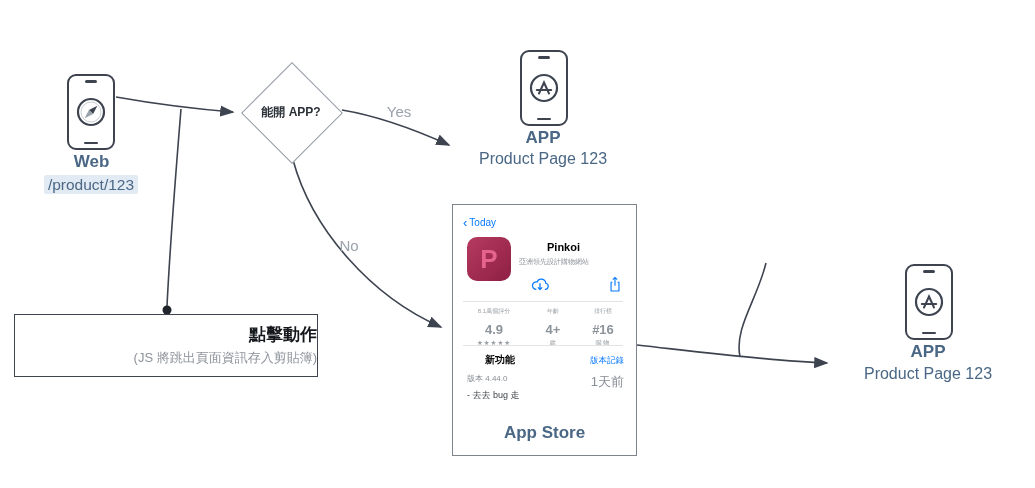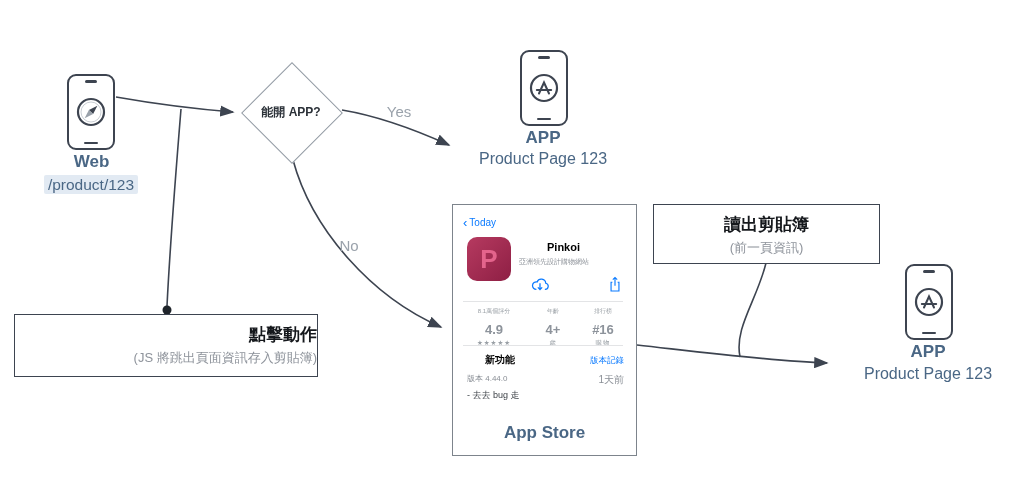--- a/index.html
+++ b/index.html
@@ -39,21 +39,21 @@
   .appname{left:66px;top:36px;font-size:11px;font-weight:700;color:#000;margin-left:28px;}
   .tagline{left:66px;top:52px;font-size:7px;color:#8a8f96;}
   .divider{left:10px;right:10px;height:1px;background:#e3e4e6;}
   .statlabel{font-size:6px;color:#9aa0a6;text-align:center;}
   .statval{font-size:13px;font-weight:700;color:#8d939b;text-align:center;margin-top:6px;}
   .statsub{font-size:6.5px;color:#9aa0a6;text-align:center;margin-top:2px;letter-spacing:1px;}
   .col{position:absolute;top:102px;}
   .whatsnew{left:14px;top:148px;font-size:10px;font-weight:700;color:#000;margin-left:18px;}
   .verhist{right:12px;top:150px;font-size:8.5px;color:#0a7aff;}
   .verno{left:14px;top:168px;font-size:8px;color:#8a8f96;}
-  .ago{right:12px;top:168px;font-size:10px;color:#8a8f96;}
+  .ago{right:12px;top:168px;font-size:13px;color:#8a8f96;}
   .chlog{left:14px;top:184px;font-size:9px;color:#3a3f45;}
   .shotcaption{left:0;right:0;top:218px;text-align:center;font-size:17px;font-weight:700;color:#4a6785;}
   svg text{font-family:"Liberation Sans","DejaVu Sans",sans-serif;}
 </style>
 </head>
 <body>
 
 <div id="canvas">
 
   <svg id="wires" width="1035" height="488" viewBox="0 0 1035 488">
@@ -149,24 +149,20 @@
     <div class="in ago">1天前</div>
     <div class="in chlog">- 去去 bug 走</div>
     <div class="in shotcaption">App Store</div>
   </div>
 
   <div class="fbox" style="left:14px;top:314px;width:302px;height:61px;text-align:right;">
     <div class="t">點擊動作</div>
     <div class="s">(JS 將跳出頁面資訊存入剪貼簿)</div>
   </div>
 
-  <div class="fbox" style="left:653px;top:204px;width:225px;height:58px;">
-    <div class="t">讀出剪貼簿</div>
-    <div class="s">(前一頁資訊)</div>
-  </div>
 
   <div class="phone" style="left:905px;top:264px;">
     <span class="speaker"></span>
     <svg width="34" height="34" viewBox="0 0 34 34">
       <circle cx="17" cy="17" r="13" fill="#fff" stroke="#3d4450" stroke-width="2.2"></circle>
       <g stroke="#3d4450" stroke-width="2" stroke-linecap="round" fill="none">
         <path d="M12,22.5 L17,11.5 L22,22.5"></path>
         <path d="M9.8,19 L24.2,19"></path>
       </g>
     </svg>

